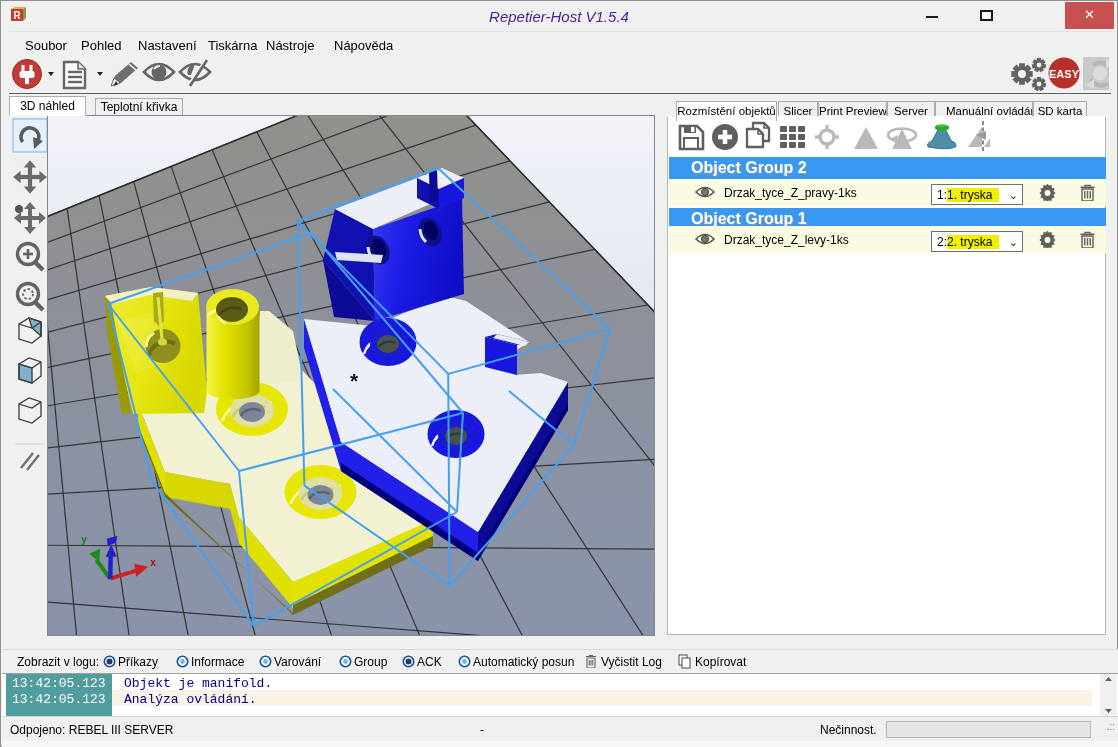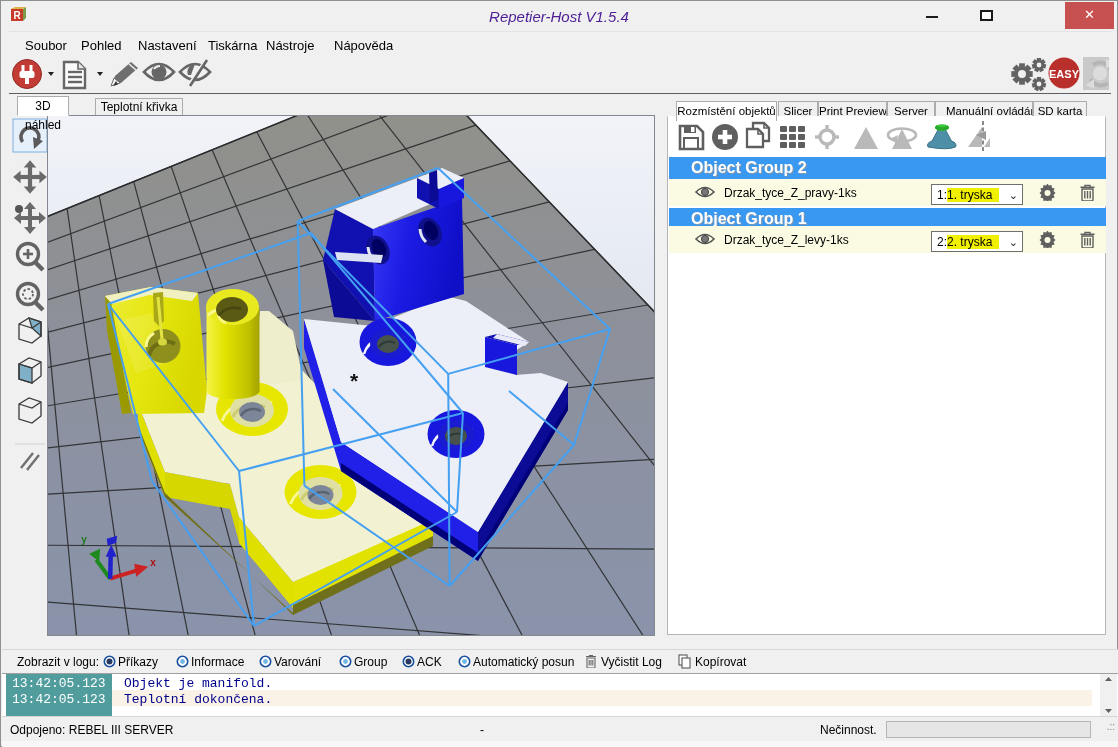--- a/index.html
+++ b/index.html
@@ -147,21 +147,21 @@
             </g>
             <g fill="#dcdcdc">
               <polygon points="23,2 31,6 23,12"></polygon>
               <polygon points="11,22 3,28 11,32"></polygon>
               <circle cx="17" cy="16.5" r="7"></circle>
             </g>
           </g>
         </g>
       </svg>
     </div>
-  <div class="tab active" style="left:16px;top:95px;width:52px;height:20px;line-height:19px;">3D náhled</div>
+  <div class="tab active" style="left:8px;top:95px;width:77px;height:20px;line-height:19px;">3D náhled</div>
   <div class="tab" style="left:74px;top:97px;width:88px;height:18px;line-height:17px;margin-left:20px;">Teplotní křivka</div>
 
   <div id="side"><svg width="38" height="519" id="sidesvg">
         <rect x="4" y="3" width="34" height="33" fill="#e6f0fa" stroke="#7ab0e0" stroke-width="1"></rect>
         <g stroke="#5a5a5a" fill="none">
           <path d="M13.5 26 a 9 9 0 1 1 13.5 1.5" stroke-width="3.6"></path>
         </g>
         <polygon points="24,21 34,25 25,33" fill="#5a5a5a"></polygon>
         <g transform="translate(21.000000,61.000000) scale(1.050000)" fill="#6a6a6a">
           <rect x="-2" y="-10" width="4" height="20"></rect>
@@ -544,21 +544,21 @@
       </svg>
     <span class="lbl" style="left:693px">Kopírovat</span>
   </div>
 
   <div id="logbox">
     <div id="ts"></div>
     <span class="logln" style="left:10px;top:2px;color:#fff">13:42:05.123</span>
     <span class="logln" style="left:10px;top:18px;color:#fff">13:42:05.123</span>
     <div style="position:absolute;left:110px;top:16px;width:980px;height:16px;background:#faf1e7"></div>
     <span class="logln" style="left:122px;top:2px;color:#00008b">Objekt je manifold.</span>
-    <span class="logln" style="left:122px;top:18px;color:#00008b">Teplotní dokončena.</span>
+    <span class="logln" style="left:122px;top:18px;color:#00008b">Analýza ovládání.</span>
     <svg style="position:absolute;right:1px;top:0" width="17" height="42">
         <rect width="17" height="42" fill="#f0f0f0"></rect>
         <path d="M5 7 l3.5 -4 l3.5 4 Z" fill="#606060"></path>
         <path d="M5 35 l3.5 4 l3.5 -4 Z" fill="#606060"></path>
       </svg>
   </div>
 
   <div id="sb">
     <span style="position:absolute;left:8px;top:6px">Odpojeno: REBEL III SERVER</span>
     <span style="position:absolute;left:478px;top:6px">-</span>

